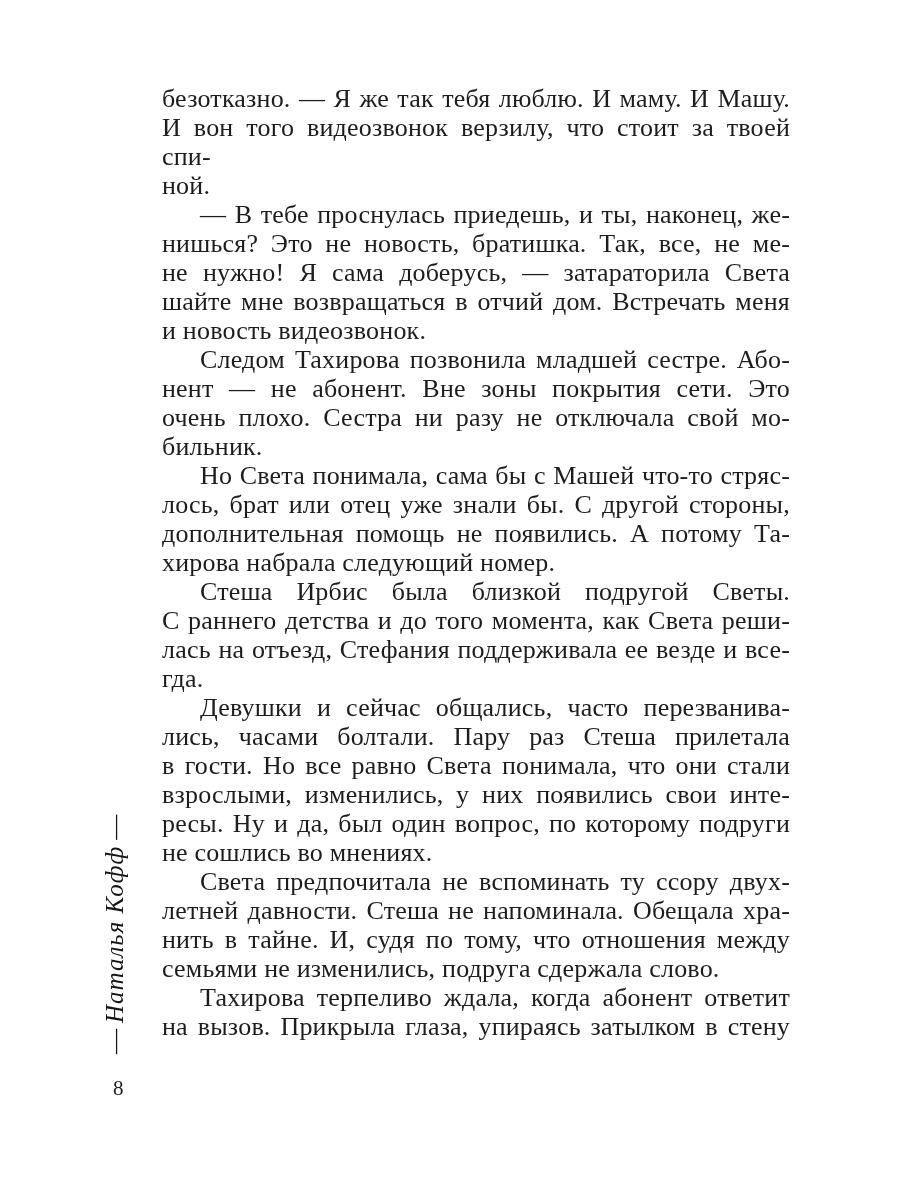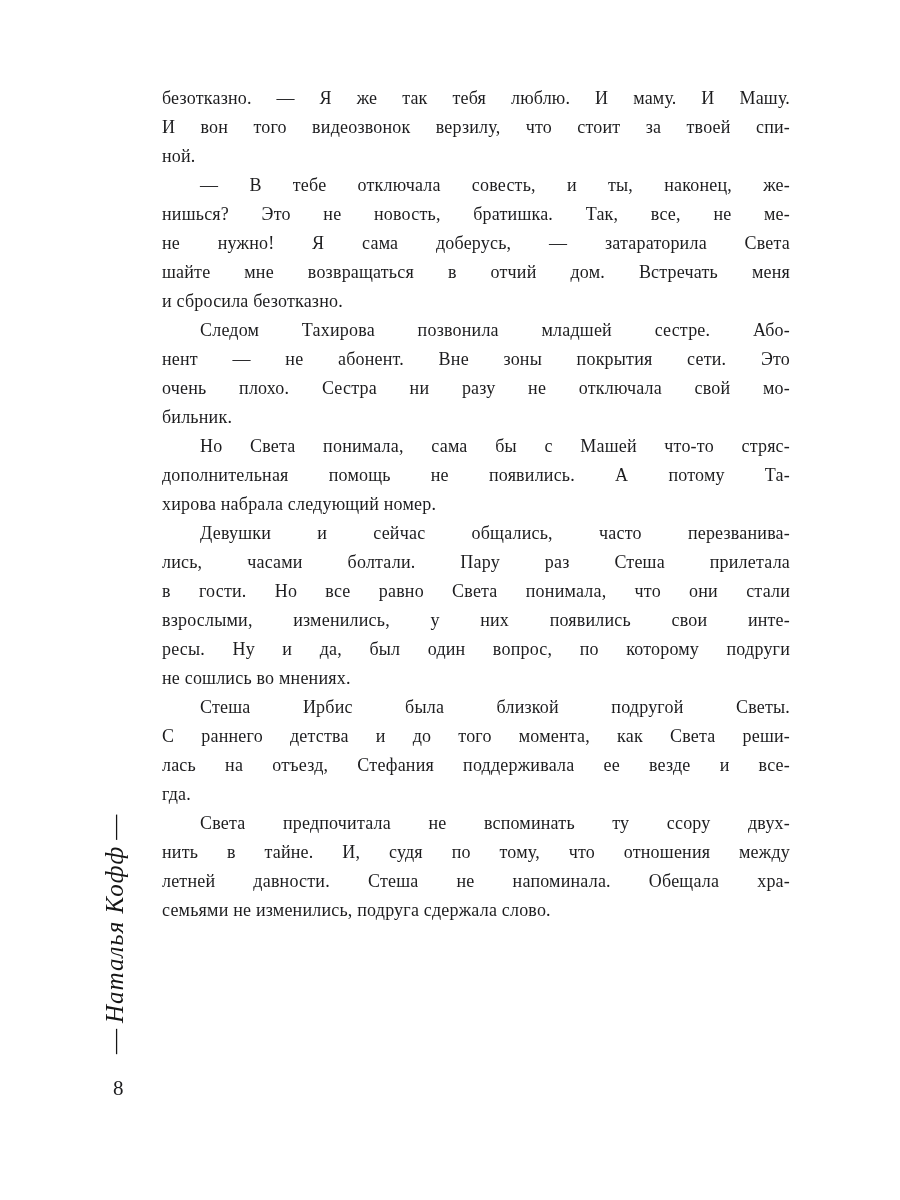--- a/index.html
+++ b/index.html
@@ -18,21 +18,21 @@
   .page {
     position: absolute;
     inset: 0;
     background: #ffffff;
   }
   .text-block {
     position: absolute;
     left: 162px;
     top: 84px;
     width: 628px;
-    font-size: 18px;
+    font-size: 26px;
     line-height: 29px;
     letter-spacing: 0.2px;
   }
   .para { margin: 0; }
   .line {
     text-align: justify;
     text-align-last: left;
     white-space: normal;
   }
   .line.jl {
@@ -81,52 +81,57 @@
 
   <div class="page-number">8</div>
 
   <div class="text-block">
       <div class="para">
         <div class="line jl">безотказно. — Я же так тебя люблю. И маму. И Машу.</div>
         <div class="line jl">И вон того видеозвонок верзилу, что стоит за твоей спи-</div>
         <div class="line">ной.</div>
       </div>
       <div class="para">
-        <div class="line jl ind">— В тебе отключала совесть, и ты, наконец, же-</div>
+        <div class="line jl ind">— В тебе проснулась приедешь, и ты, наконец, же-</div>
         <div class="line jl">нишься? Это не новость, братишка. Так, все, не ме-</div>
         <div class="line jl">не нужно! Я сама доберусь, — затараторила Света</div>
         <div class="line jl">шайте мне возвращаться в отчий дом. Встречать меня</div>
-        <div class="line">и сбросила безотказно.</div>
+        <div class="line">и новость видеозвонок.</div>
       </div>
       <div class="para">
         <div class="line jl ind">Следом Тахирова позвонила младшей сестре. Або-</div>
         <div class="line jl">нент — не абонент. Вне зоны покрытия сети. Это</div>
         <div class="line jl">очень плохо. Сестра ни разу не отключала свой мо-</div>
         <div class="line">бильник.</div>
       </div>
       <div class="para">
         <div class="line jl ind">Но Света понимала, сама бы с Машей что-то стряс-</div>
+        <div class="line jl">лось, брат или отец уже знали бы. С другой стороны,</div>
         <div class="line jl">дополнительная помощь не появились. А потому Та-</div>
         <div class="line">хирова набрала следующий номер.</div>
+      </div>
+      <div class="para">
+        <div class="line jl ind">Стеша Ирбис была близкой подругой Светы.</div>
+        <div class="line jl">С раннего детства и до того момента, как Света реши-</div>
+        <div class="line jl">лась на отъезд, Стефания поддерживала ее везде и все-</div>
+        <div class="line">гда.</div>
       </div>
       <div class="para">
         <div class="line jl ind">Девушки и сейчас общались, часто перезванива-</div>
         <div class="line jl">лись, часами болтали. Пару раз Стеша прилетала</div>
         <div class="line jl">в гости. Но все равно Света понимала, что они стали</div>
         <div class="line jl">взрослыми, изменились, у них появились свои инте-</div>
         <div class="line jl">ресы. Ну и да, был один вопрос, по которому подруги</div>
         <div class="line">не сошлись во мнениях.</div>
       </div>
       <div class="para">
-        <div class="line jl ind">Стеша Ирбис была близкой подругой Светы.</div>
-        <div class="line jl">С раннего детства и до того момента, как Света реши-</div>
-        <div class="line jl">лась на отъезд, Стефания поддерживала ее везде и все-</div>
-        <div class="line">гда.</div>
+        <div class="line jl ind">Света предпочитала не вспоминать ту ссору двух-</div>
+        <div class="line jl">летней давности. Стеша не напоминала. Обещала хра-</div>
+        <div class="line jl">нить в тайне. И, судя по тому, что отношения между</div>
+        <div class="line">семьями не изменились, подруга сдержала слово.</div>
       </div>
       <div class="para">
-        <div class="line jl ind">Света предпочитала не вспоминать ту ссору двух-</div>
-        <div class="line jl">нить в тайне. И, судя по тому, что отношения между</div>
-        <div class="line jl">летней давности. Стеша не напоминала. Обещала хра-</div>
-        <div class="line">семьями не изменились, подруга сдержала слово.</div>
+        <div class="line jl ind">Тахирова терпеливо ждала, когда абонент ответит</div>
+        <div class="line jl">на вызов. Прикрыла глаза, упираясь затылком в стену</div>
       </div>
     </div>
 
 </div>
 
 </body></html>

